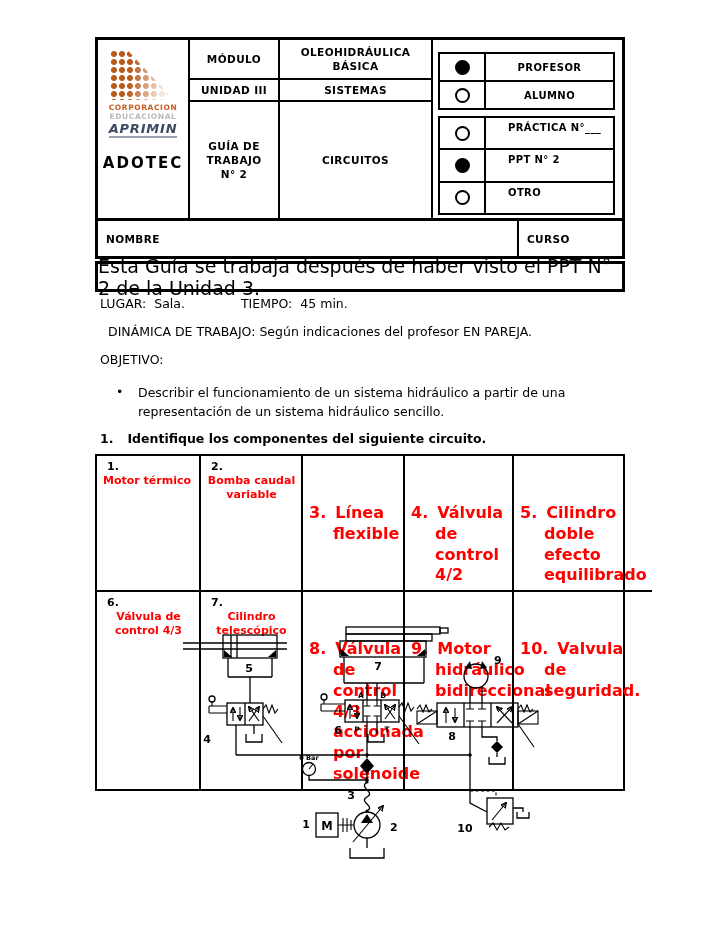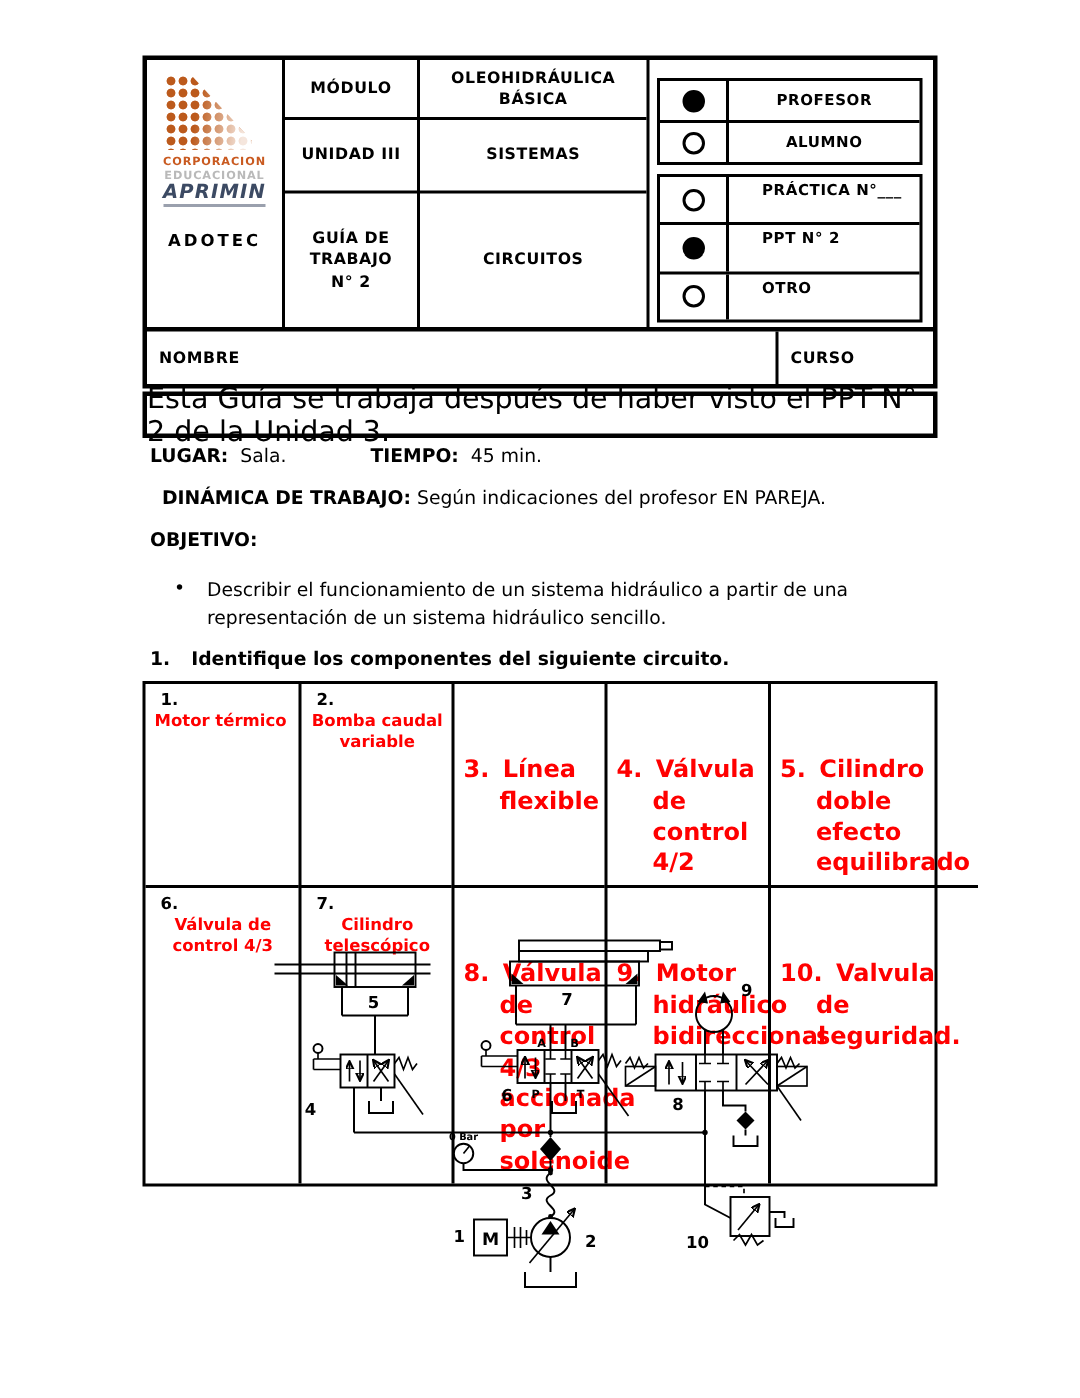--- a/index.html
+++ b/index.html
@@ -16,25 +16,25 @@
   .dots { position:relative; width:58px; height:50px; margin-left:-8px;
     background-image:radial-gradient(circle at 4px 4px,#bc5a1c 2.7px,rgba(0,0,0,0) 3.2px);
     background-size:8px 8px;
     clip-path:polygon(0% 0%, 30% 0%, 100% 88%, 100% 100%, 0% 100%);
   }
   .dots::after { content:""; position:absolute; inset:0;
     background:linear-gradient(100deg, rgba(255,255,255,0) 38%, rgba(255,255,255,0.85) 88%); }
   .logo-org1 { font-size:7.5px; font-weight:bold; color:#c95a20; letter-spacing:.6px; margin-top:3px; }
   .logo-org2 { font-size:7.5px; font-weight:bold; color:#b9b9b9; letter-spacing:.6px; }
   .logo-brand { font-size:13px; font-weight:bold; font-style:italic; color:#3c4a63; letter-spacing:.8px; border-bottom:2px solid #9aa0ad; }
-  .logo-name { font-size:11px; font-weight:bold; letter-spacing:2px; margin-top:16px; }
+  .logo-name { font-size:15px; font-weight:bold; letter-spacing:2px; margin-top:16px; }
   .col-labels { width:90px; border-right:2px solid #000; display:flex; flex-direction:column; }
   .col-values { width:153px; border-right:2px solid #000; display:flex; flex-direction:column; }
   .hrow1 { height:40px; border-bottom:2px solid #000; }
-  .hrow2 { height:49px; border-bottom:2px solid #000; }
+  .hrow2 { height:22px; border-bottom:2px solid #000; }
   .hrow3 { flex:1; }
   .hcell { display:flex; align-items:center; justify-content:center; text-align:center;
     font-weight:bold; font-size:10.5px; letter-spacing:.4px; line-height:1.35; }
   .narrow { max-width:66px; margin:2px auto; }
   .col-right { flex:1; position:relative; }
   .subtable { position:absolute; left:5px; right:7px; border:2px solid #000; display:flex; flex-direction:column; }
   .st1 { top:12px; height:58px; }
   .st2 { top:76px; height:99px; }
   .strow { flex:1; display:flex; }
   .strow + .strow { border-top:2px solid #000; }
@@ -48,21 +48,21 @@
   .nom { flex:1; display:flex; align-items:center; padding-left:8px; }
   .fec { width:90px; border-left:2px solid #000; display:flex; align-items:center; padding-left:8px; }
   .cur { width:105px; border-left:2px solid #000; display:flex; align-items:center; padding-left:8px; }
 
   
   .notice { left:95px; top:261px; width:530px; height:31px; border:3px solid #000;
     display:flex; align-items:center; justify-content:center; font-size:19px; }
 
   
   .line { font-size:12.5px; }
-  .b { font-weight:bold; }
+  .b { font-weight:normal; }
   .lugar { left:100px; top:296px; display:flex; gap:8px; }
   .lugar .sp { width:40px; }
   .dinamica { left:108px; top:324px; }
   .objetivo { left:100px; top:352px; }
   .bullet-row { left:116px; top:384px; width:486px; display:flex; }
   .bullet-mark { width:22px; font-size:12.5px; }
   .bullet-text { flex:1; font-size:12.5px; line-height:1.5; }
   .question { left:100px; top:431px; display:flex; gap:14px; font-weight:bold; font-size:12.5px; }
 
   

